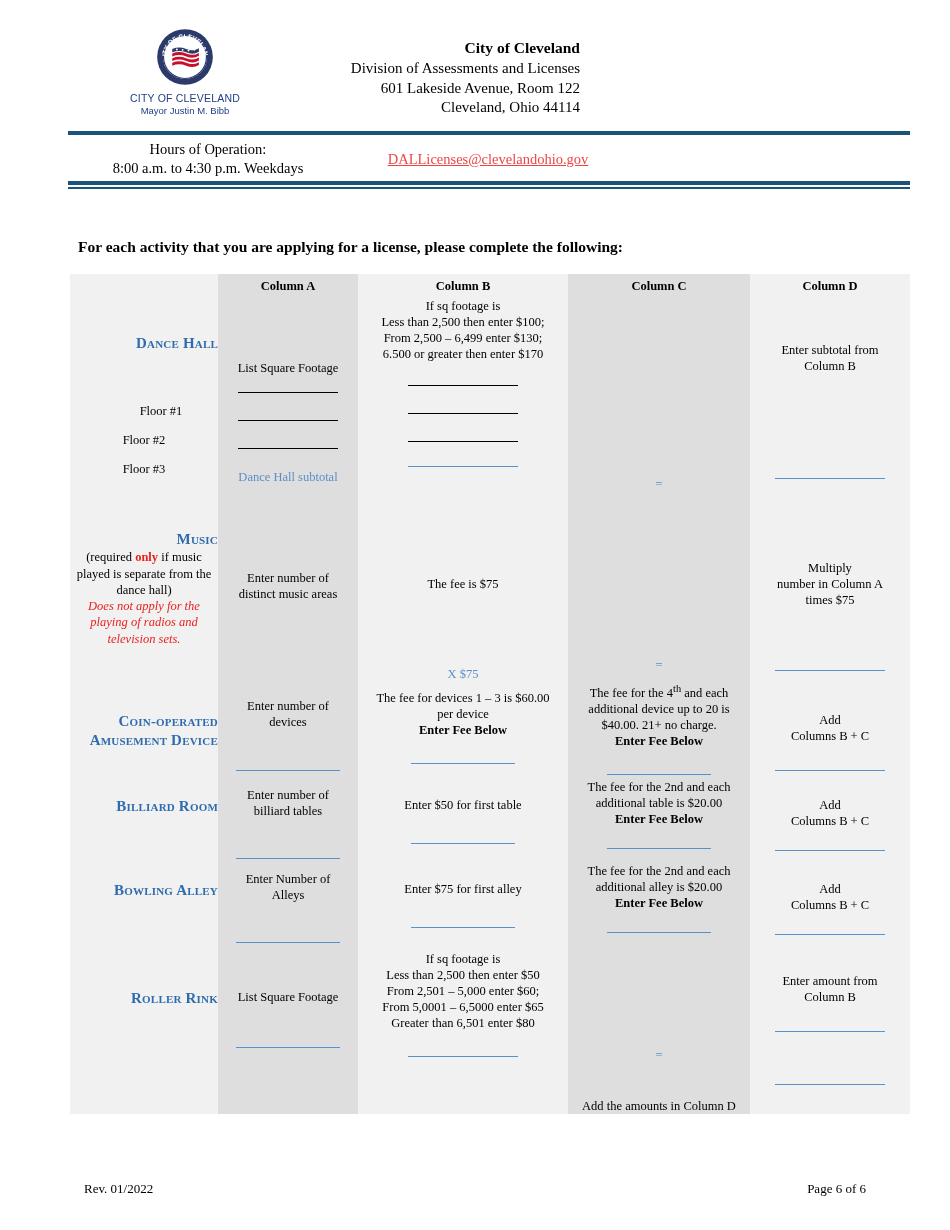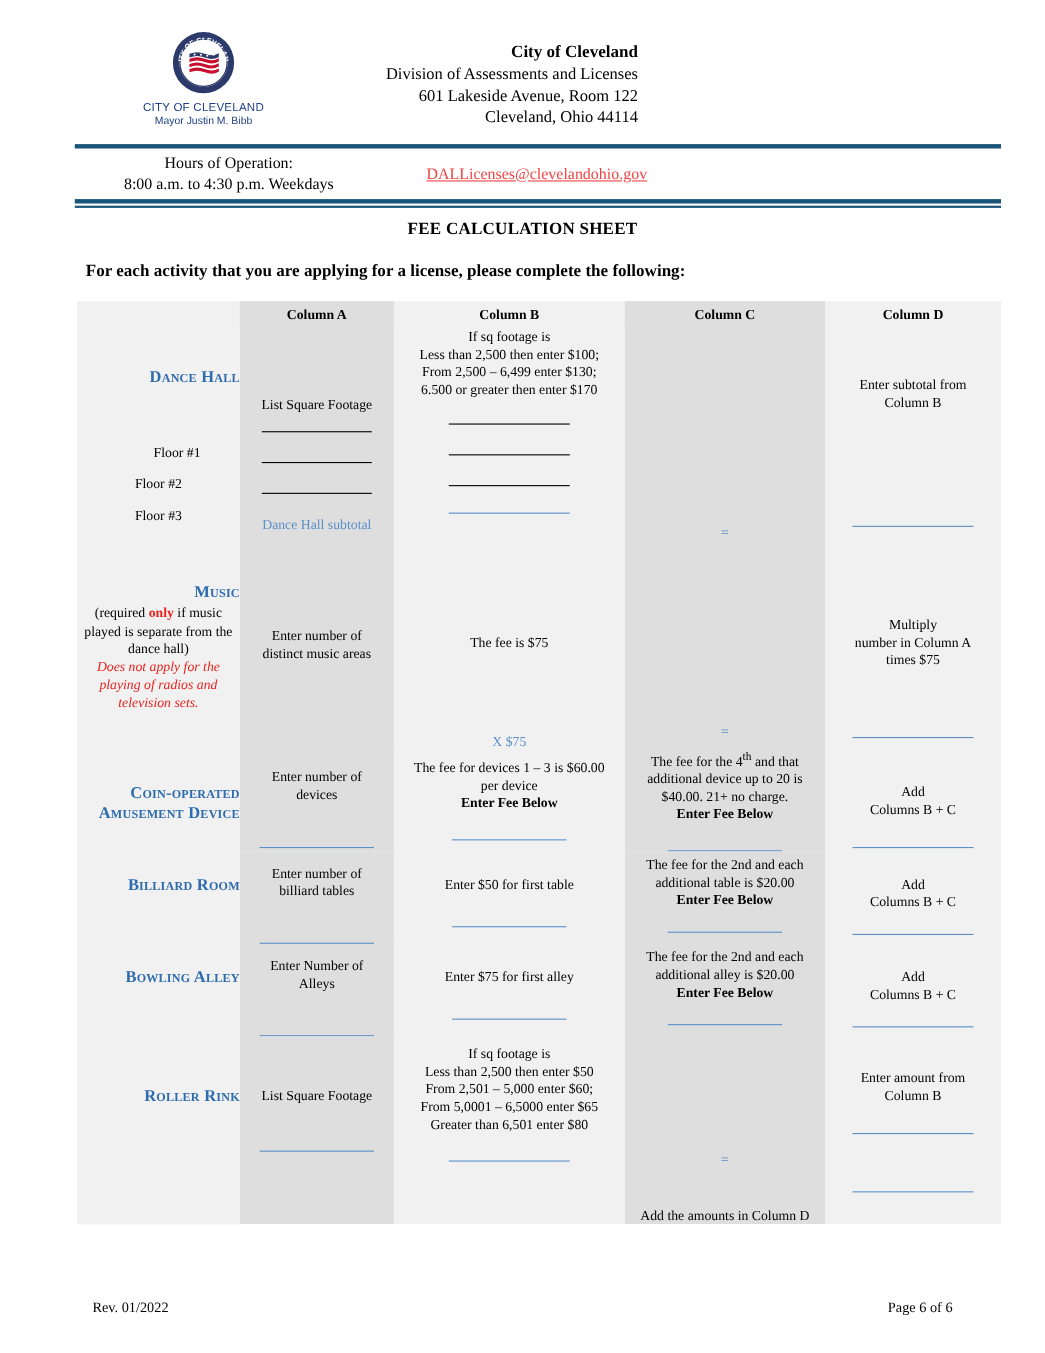--- a/index.html
+++ b/index.html
@@ -309,21 +309,20 @@
       <div>Hours of Operation:</div>
       <div>8:00 a.m. to 4:30 p.m. Weekdays</div>
     </div>
     <div class="contact-email">
       <span class="email-link">DALLicenses@clevelandohio.gov</span>
     </div>
   </div>
   <div class="rule-bot1"></div>
   <div class="rule-bot2"></div>
 
-  <div class="sheet-title">FEE CALCULATION SHEET</div>
   <div class="instruction">For each activity that you are applying for a license, please complete the following:</div>
 
   <table class="tbl">
     <colgroup>
       <col class="c-label">
         <col class="c-a">
         <col class="c-b">
         <col class="c-c">
         <col class="c-d">
     </colgroup>
@@ -443,21 +442,21 @@
       <td class="c-b cell cell-pad">
         <div style="height:8px;"></div>
         <div class="rowline">The fee for devices 1 – 3 is $60.00</div>
         <div class="rowline">per device</div>
         <div class="rowline bold">Enter Fee Below</div>
         <div style="height:25px;"></div>
         <span class="blank-line blue" style="width:104px;"></span>
       </td>
 
       <td class="c-c cell cell-pad">
-        <div class="rowline"><span>The fee for the 4</span><sup>th</sup><span> and that</span></div>
+        <div class="rowline"><span>The fee for the 4</span><sup>th</sup><span> and each</span></div>
         <div class="rowline">additional device up to 20 is</div>
         <div class="rowline">$40.00.  21+ no charge.</div>
         <div class="rowline bold">Enter Fee Below</div>
         <div style="height:25px;"></div>
         <span class="blank-line blue" style="width:104px;"></span>
       </td>
 
       <td class="c-d cell">
         <div style="height:30px;"></div>
         <div class="rowline">Add</div>

